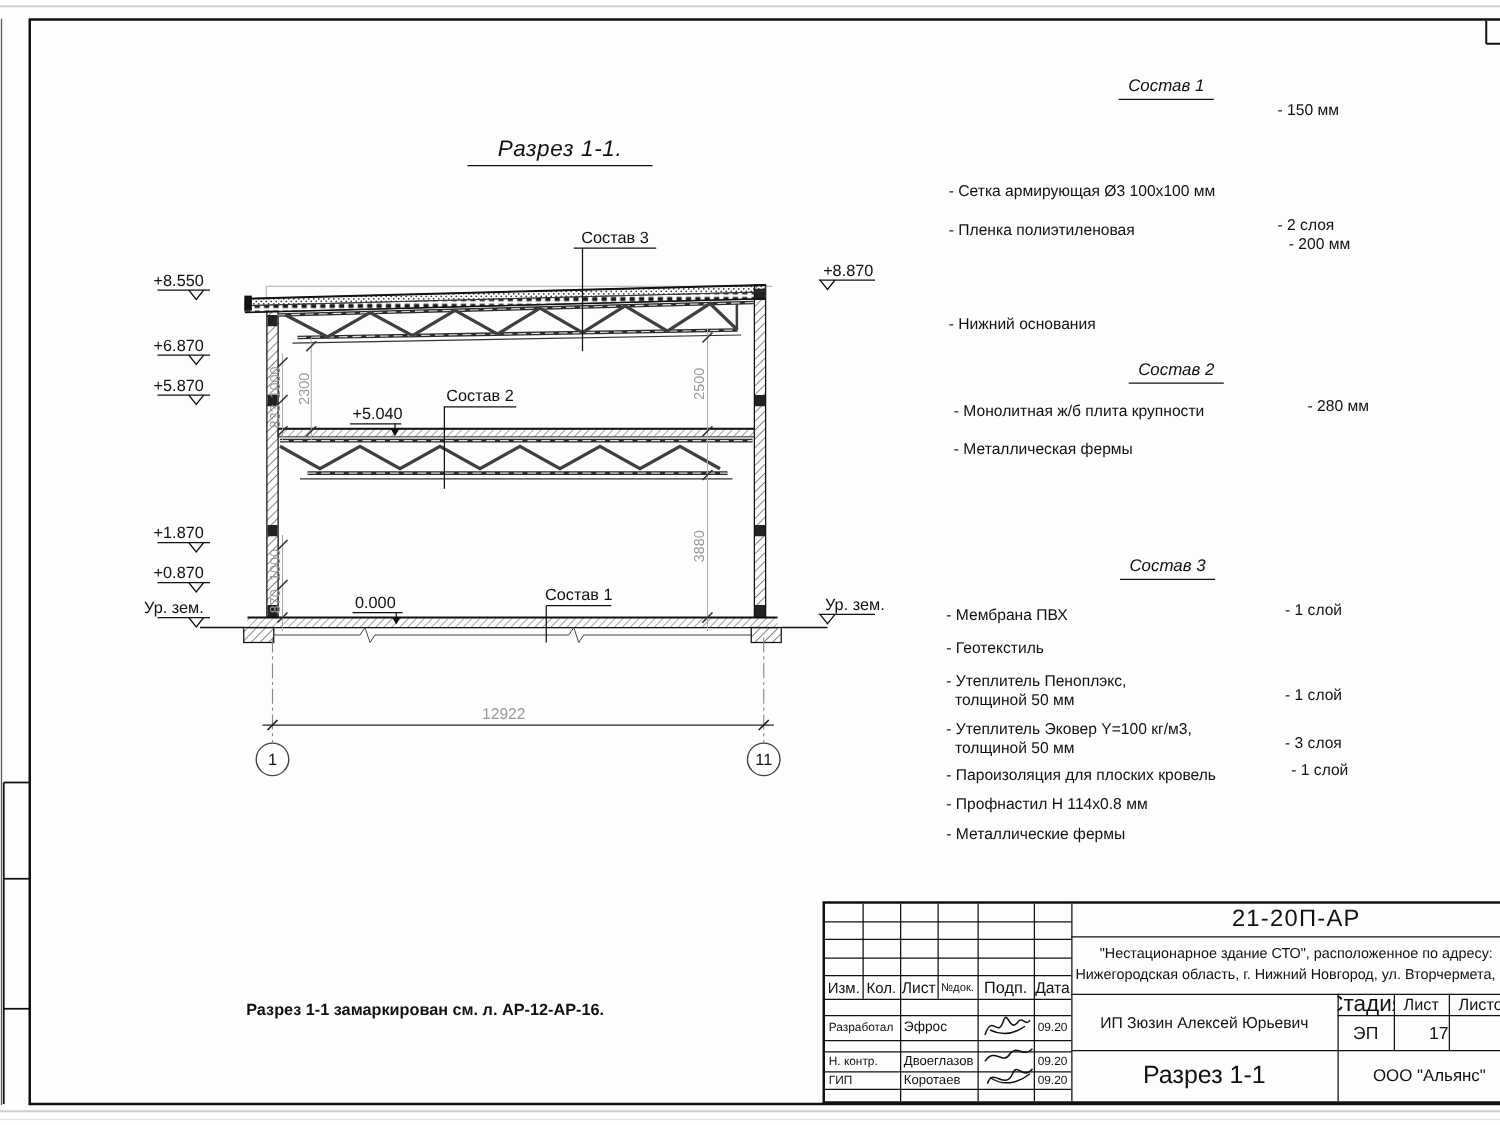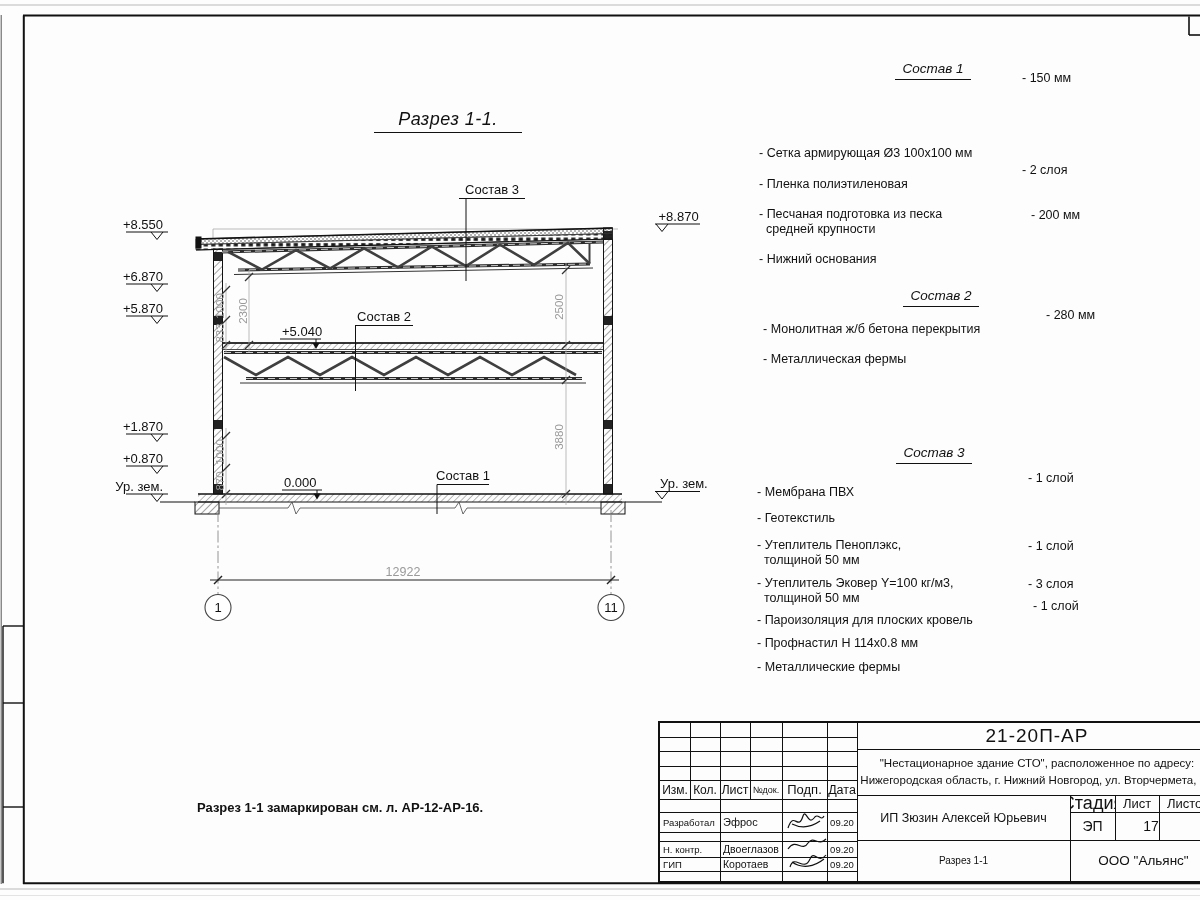--- a/index.html
+++ b/index.html
@@ -8,21 +8,21 @@
   svg text{font-family:"Liberation Sans",sans-serif;}
   .abs{position:absolute;}
   
   .sec-title{position:absolute;left:374px;top:109px;width:148px;text-align:center;
     font-style:italic;font-size:18px;letter-spacing:.5px;border-bottom:1.5px solid #111;padding-bottom:2px;}
   
   .comp-title{position:absolute;font-style:italic;font-size:13.5px;text-align:center;
     border-bottom:1px solid #111;padding-bottom:3px;width:76px;}
   .comp-row{position:absolute;width:450px;font-size:12.5px;line-height:15px;}
   .comp-text{display:inline-block;white-space:pre-wrap;}
-  .comp-val{position:absolute;bottom:14px;white-space:nowrap;margin-top:40px;}
+  .comp-val{position:absolute;bottom:4px;white-space:nowrap;margin-top:40px;}
   .note{position:absolute;left:197px;top:800px;font-size:13px;font-weight:bold;}
   
   .tb{position:absolute;left:658px;top:721px;width:561px;height:162px;
       border:2px solid #111;box-sizing:border-box;background:transparent;}
   .tb .vl{position:absolute;width:1.4px;background:#111;}
   .tb .hl{position:absolute;height:1.4px;background:#111;}
   .tbc{position:absolute;display:flex;align-items:center;justify-content:center;
        overflow:hidden;white-space:nowrap;box-sizing:border-box;}
   .tbc.left{justify-content:flex-start;padding-left:3px;}
   .desc{flex-direction:column;line-height:1.5;white-space:normal;text-align:center;}
@@ -249,31 +249,29 @@
   <span class="comp-val" style="left:263px">- 150 мм</span>
 </div>
 <div class="comp-row" style="left:759px;top:146px">
   <span class="comp-text">- Сетка армирующая Ø3 100x100 мм</span>
 </div>
 <div class="comp-row" style="left:759px;top:177px">
   <span class="comp-text">- Пленка полиэтиленовая</span>
   <span class="comp-val" style="left:263px">-  2 слоя</span>
 </div>
 <div class="comp-row" style="left:759px;top:207px">
-  <span class="comp-text">- Песчаная подготовка из песка
-  средней крупности</span>
   <span class="comp-val" style="left:272px">- 200 мм</span>
 </div>
 <div class="comp-row" style="left:759px;top:252px">
   <span class="comp-text">- Нижний основания</span>
 </div>
 
 <div class="comp-title" style="left:903px;top:288px">Состав 2</div>
 <div class="comp-row" style="left:763px;top:322px">
-  <span class="comp-text">- Монолитная ж/б бетона перекрытия</span>
+  <span class="comp-text">- Монолитная ж/б плита крупности</span>
   <span class="comp-val" style="left:283px">- 280 мм</span>
 </div>
 <div class="comp-row" style="left:763px;top:352px">
   <span class="comp-text">- Металлическая фермы</span>
 </div>
 
 <div class="comp-title" style="left:896px;top:445px">Состав 3</div>
 <div class="comp-row" style="left:757px;top:485px">
   <span class="comp-text">- Мембрана ПВХ</span>
   <span class="comp-val" style="left:271px">- 1 слой</span>
@@ -363,15 +361,15 @@
   <div class="tbc desc" style="left:197px;top:26px;width:360px;height:46px;font-size:11.5px">
     <span>"Нестационарное здание СТО", расположенное по адресу:</span>
     <span>Нижегородская область, г. Нижний Новгород, ул. Вторчермета, 1А</span>
   </div>
   <div class="tbc" style="left:197px;top:72px;width:213px;height:45px;font-size:12.5px">ИП Зюзин Алексей Юрьевич</div>
   <div class="tbc" style="left:410px;top:72px;width:45px;height:17px;font-size:18px">Стадия</div>
   <div class="tbc" style="left:455px;top:72px;width:44px;height:17px;font-size:13px">Лист</div>
   <div class="tbc" style="left:499px;top:72px;width:58px;height:17px;font-size:13px">Листов</div>
   <div class="tbc" style="left:410px;top:89px;width:45px;height:28px;font-size:14px">ЭП</div>
   <div class="tbc" style="left:469px;top:89px;width:44px;height:28px;font-size:14px">17</div>
-  <div class="tbc" style="left:197px;top:117px;width:213px;height:41px;font-size:10px">Разрез 1-1</div>
+  <div class="tbc" style="left:197px;top:117px;width:213px;height:41px;font-size:20px">Разрез 1-1</div>
   <div class="tbc" style="left:410px;top:117px;width:147px;height:41px;font-size:13.5px">ООО "Альянс"</div>
 </div>
 
 </body></html>

